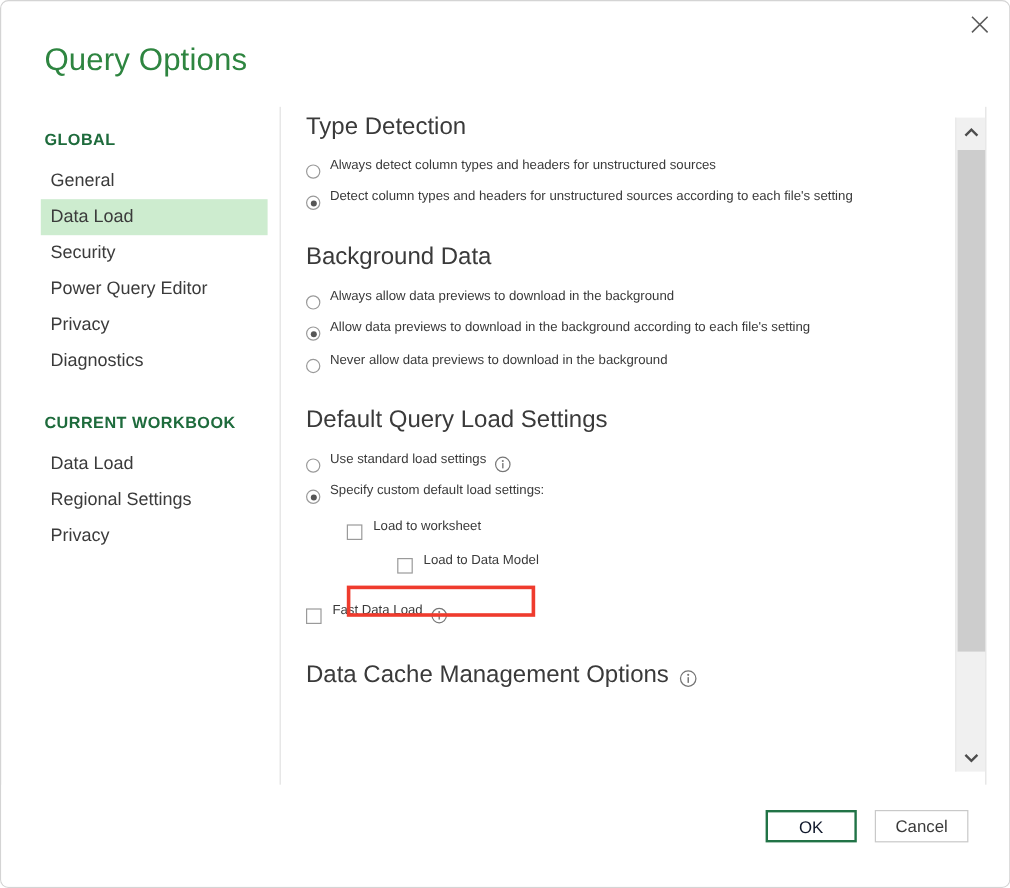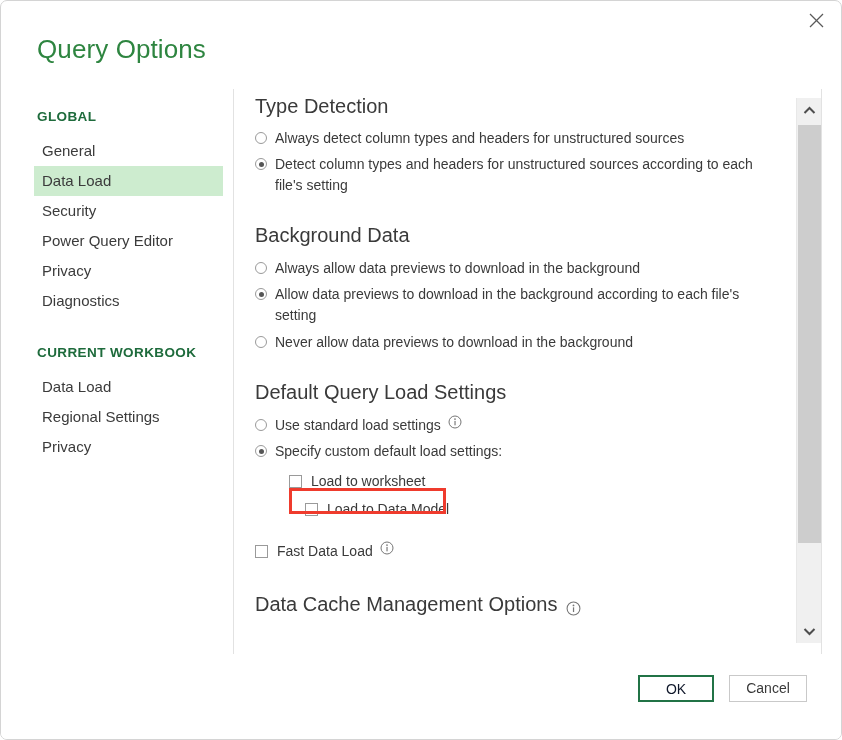--- a/index.html
+++ b/index.html
@@ -119,23 +119,23 @@
     font-weight: 400;
     color: #3a3a3a;
     margin: 0;
     white-space: nowrap;
     display: flex;
     align-items: center;
   }
 
   .opt-row {
     display: flex;
-    align-items: flex-start;
-    cursor: pointer;
-    font-size: 14px;
+    align-items: flex-end;
+    cursor: pointer;
+    font-size: 11px;
     color: #3a3a3a;
   }
   .opt-label {
     line-height: 21px;
     max-width: 492px;
   }
 
   
   .radio {
     flex: 0 0 auto;
@@ -355,21 +355,21 @@
       <div class="opt-row" style="margin:5px 0 0 21px;">
         <span class="radio checked"></span>
         <span class="opt-label">Specify custom default load settings:</span>
       </div>
 
       <div class="opt-row indent-1" style="margin-top:9px; margin-left:55px;">
         <span class="checkbox"></span>
         <span class="opt-label">Load to worksheet</span>
       </div>
 
-      <div class="opt-row indent-1" style="margin-top:7px; margin-left:29px;padding-left:42px;">
+      <div class="opt-row indent-1" style="margin-top:7px; margin-left:55px;padding-left:42px;">
         <span class="checkbox"></span>
         <span class="opt-label">Load to Data Model</span>
       </div>
 
       <div class="opt-row" style="margin:21px 0 0 21px;">
         <span class="checkbox"></span>
         <span class="opt-label">Fast Data Load</span>
         <span class="info-icon">
           <svg width="14" height="14" viewBox="0 0 14 14">
             <circle cx="7" cy="7" r="6" fill="none" stroke="#767676" stroke-width="1"></circle>

